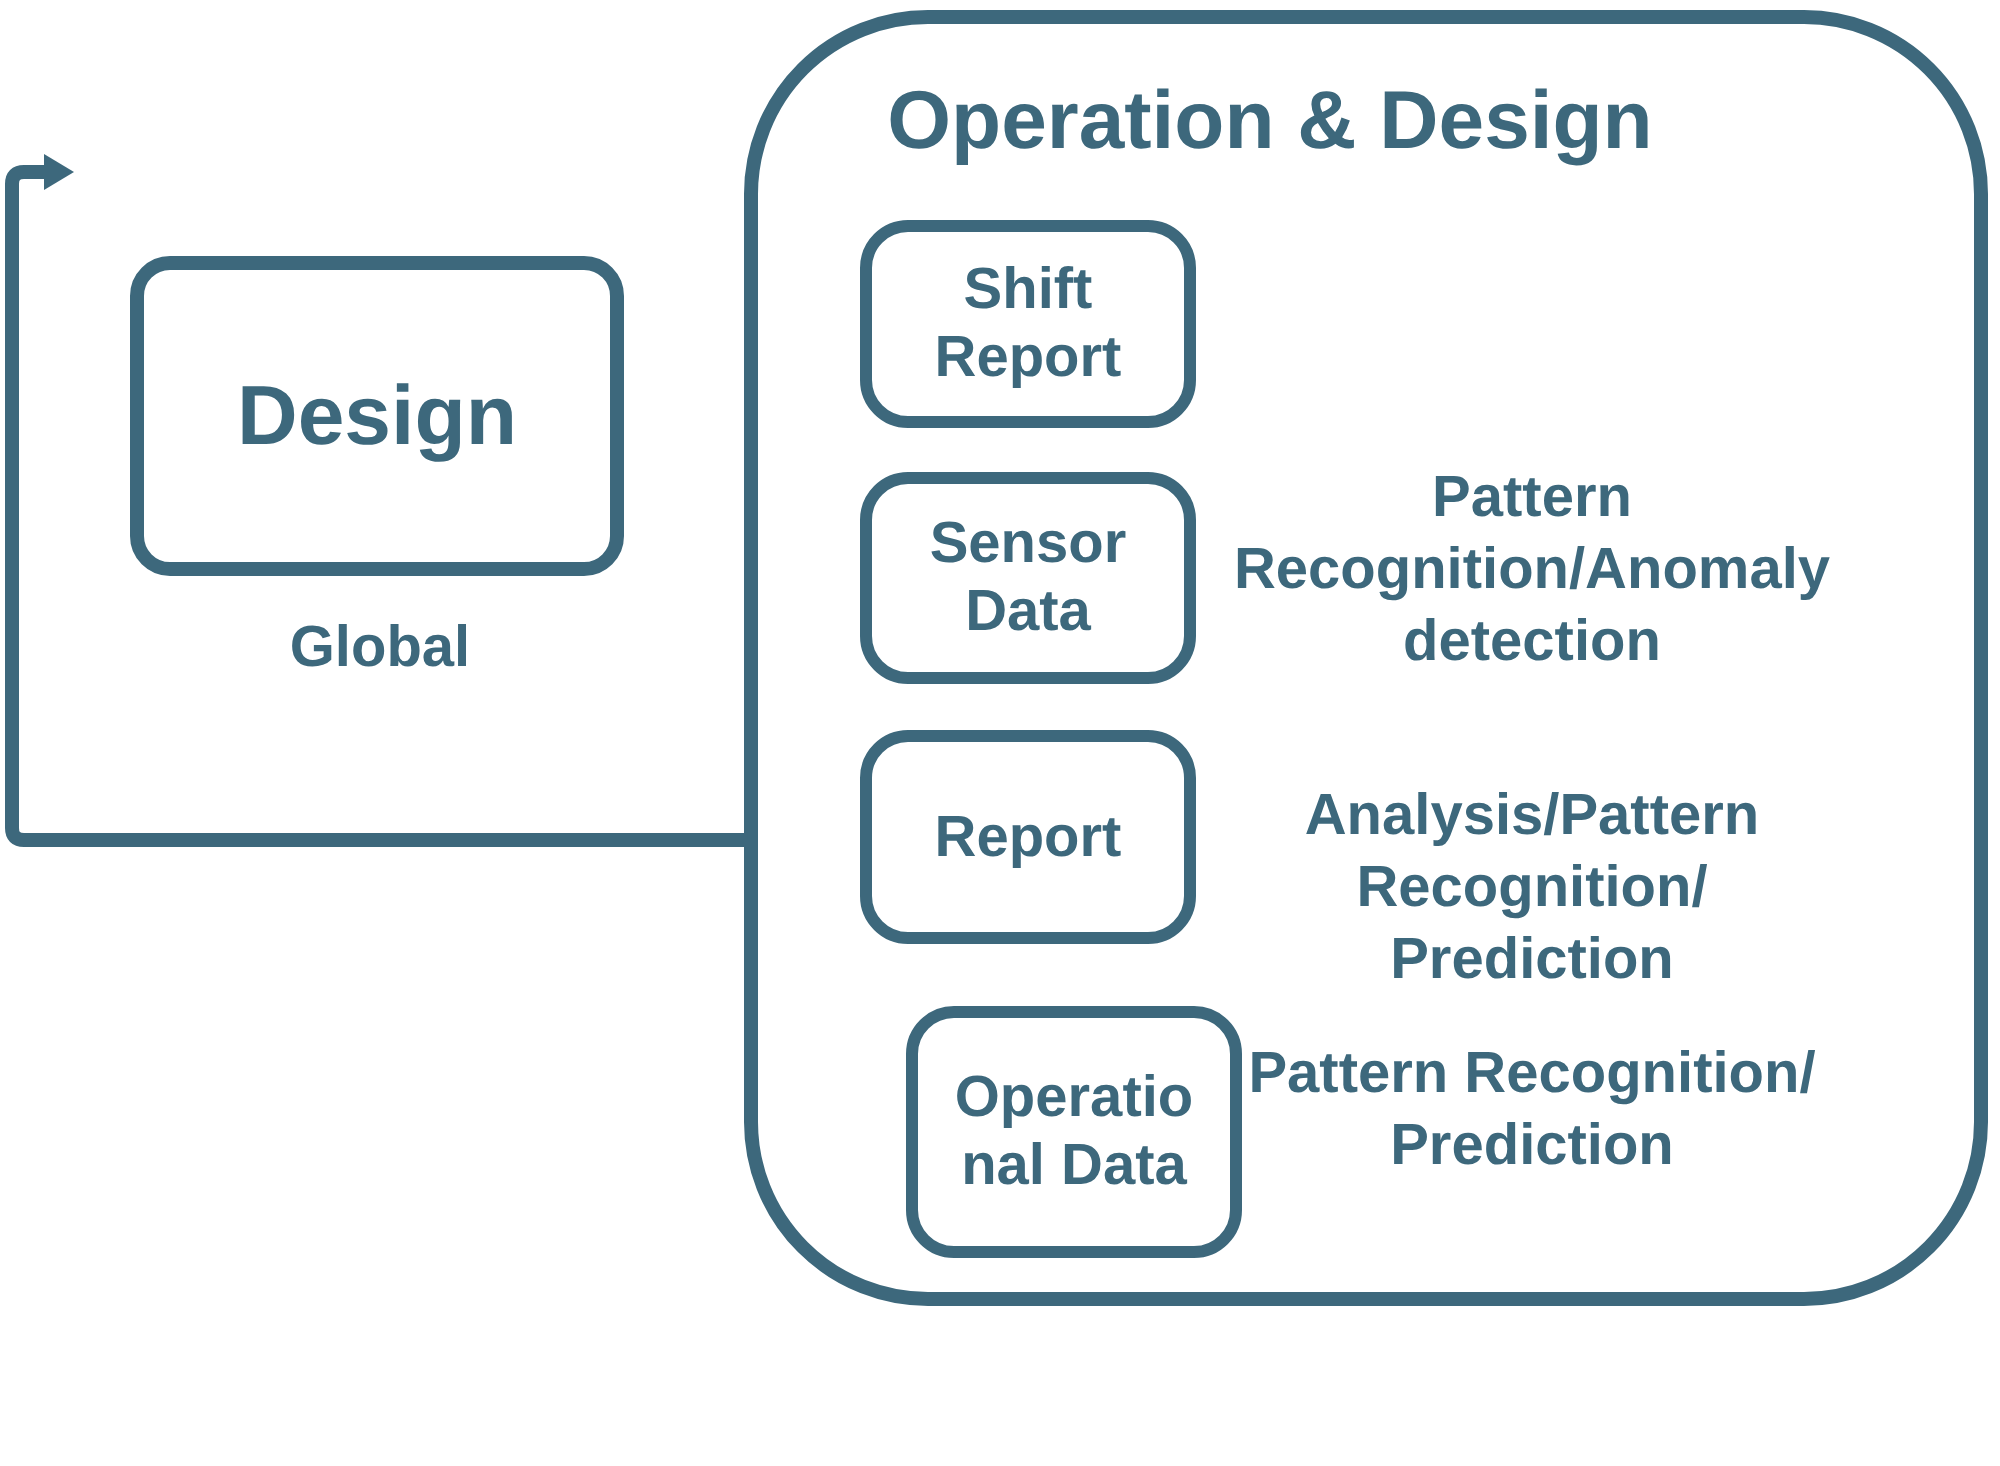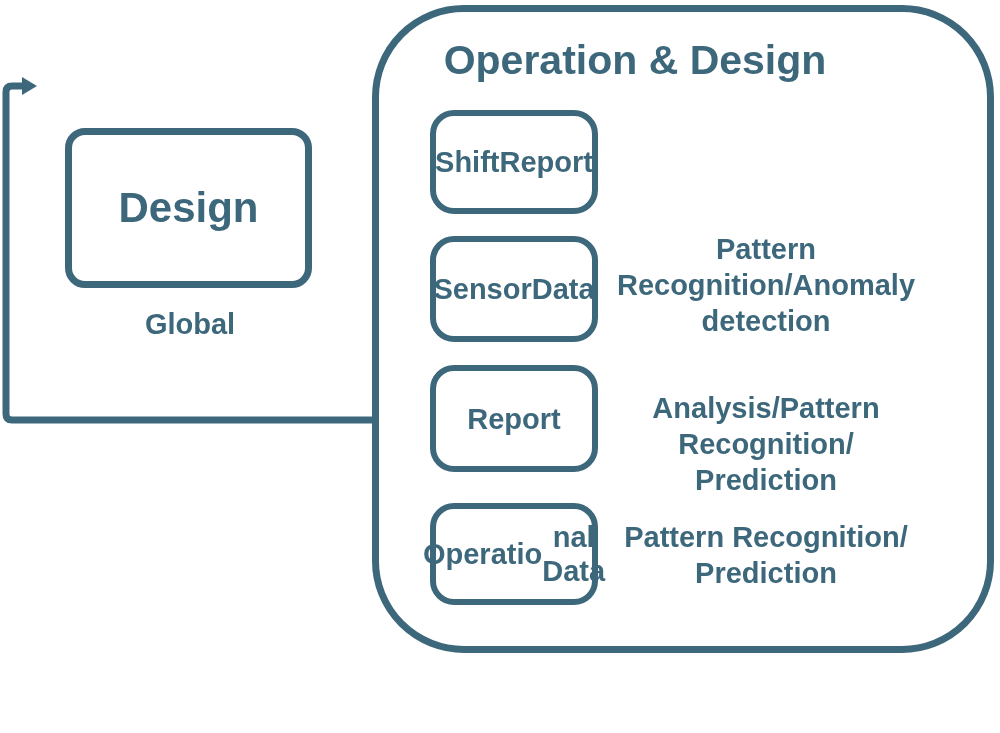--- a/index.html
+++ b/index.html
@@ -54,30 +54,30 @@
   .op-title {
     left: 420px; top: 34px; width: 430px;
     text-align: center;
     font-size: 41px; line-height: 52px;
   }
 
   .data-box {
     left: 430px; width: 168px;
     border: 6px solid var(--accent);
     border-radius: 24px;
-    display: flex; flex-direction: row;
+    display: flex; flex-direction: column;
     align-items: center; justify-content: center;
     text-align: center;
     font-size: 29px; line-height: 34px;
     background: #ffffff;
   }
   .box-r1 { top: 110px; height: 104px; }
   .box-r2 { top: 236px; height: 106px; }
   .box-r3 { top: 365px; height: 107px; }
-  .box-r4 { top: 503px; height: 102px; }
+  .box-r4 { top: 503px; height: 126px; margin-left: 23px; }
 
   .method-label {
     left: 604px; width: 324px;
     text-align: center;
     font-size: 29px; line-height: 36px;
   }
   .lbl-r1 { top: 142px; }
   .lbl-r2 { top: 231px; }
   .lbl-r3 { top: 390px; }
   .lbl-r4 { top: 519px; }

